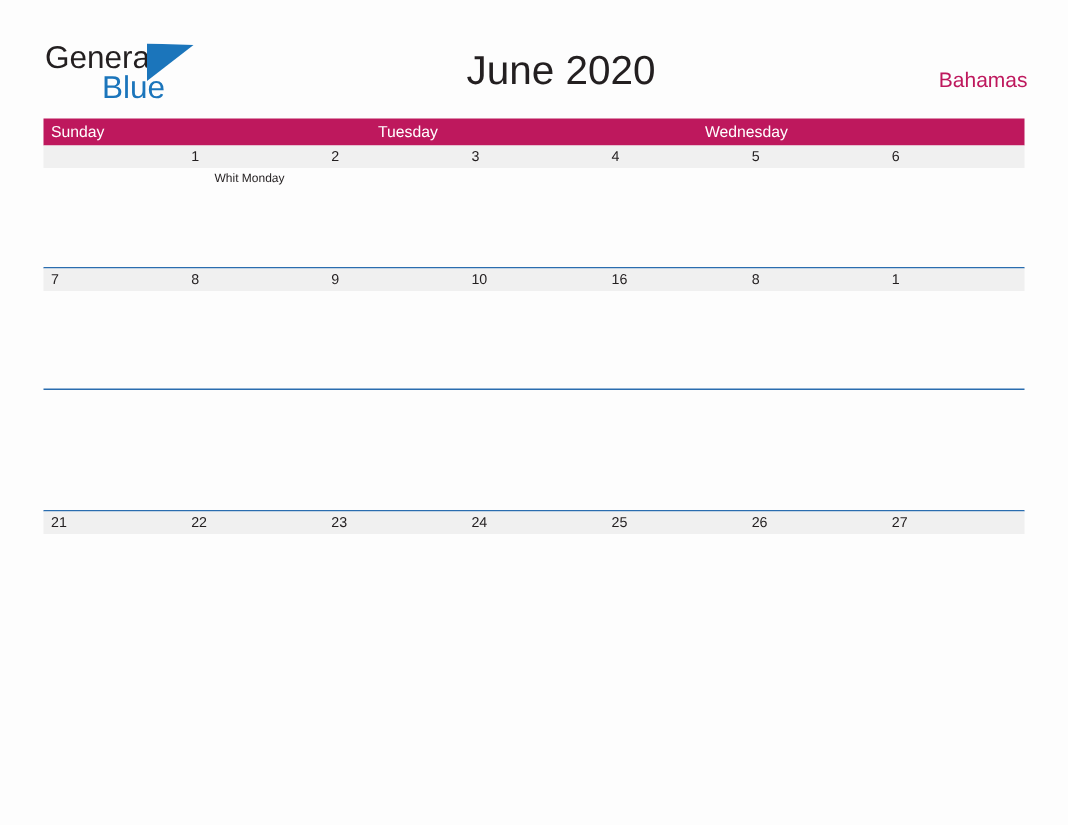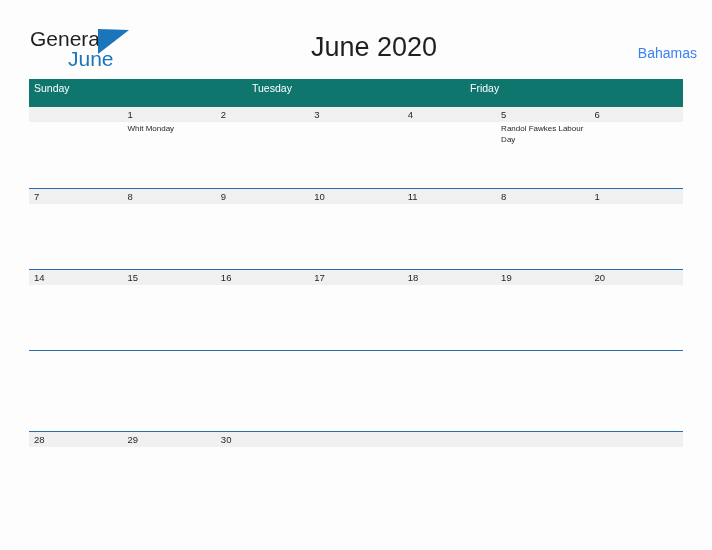--- a/index.html
+++ b/index.html
@@ -65,39 +65,39 @@
     font-size: 27px;
     color: #231f20;
     font-family: "Liberation Sans", sans-serif;
     font-weight: normal;
     margin: 0;
     padding-left: 36px;
   }
 
   .cal-country {
     position: absolute;
-    right: 15px;
+    right: 27px;
     top: 45px;
     font-size: 14px;
-    color: #3b82f6;
+    color: #be185d;
     margin-left: 27px;
   }
 
   
   .calendar {
     position: absolute;
     left: 29px;
     top: 79px;
     width: 654px;
   }
 
   .weekday-row {
     display: flex;
-    background: #0f766e;
-    height: 28px;
+    background: #be185d;
+    height: 18px;
   }
   .weekday-cell {
     flex: 1 1 0;
     color: #ffffff;
     font-size: 10.5px;
     line-height: 18px;
     padding-left: 5px;
     box-sizing: border-box;
     white-space: nowrap;
     overflow: hidden;
@@ -149,119 +149,96 @@
 
 <div class="page-header">
 
   <div class="logo">
     <span class="logo-general">General</span>
     <span class="logo-flag">
       <svg width="32" height="26" viewBox="0 0 32 26" xmlns="http://www.w3.org/2000/svg">
         <polygon points="0,0 31,1 0,25" fill="#1b75bb"></polygon>
       </svg>
     </span>
-    <span class="logo-blue">June</span>
+    <span class="logo-blue">Blue</span>
   </div>
 
   <h1 class="cal-title">June 2020</h1>
 
   <div class="cal-country">Bahamas</div>
 </div>
 
 <div class="calendar">
   <div class="weekday-row" id="weekday-row">
       <div class="weekday-cell">Sunday</div>
       <div class="weekday-cell">Tuesday</div>
-      <div class="weekday-cell">Friday</div>
+      <div class="weekday-cell">Wednesday</div>
     </div>
   <div id="weeks-container">
       <div class="week-row">
         <div class="day-strip">
           <div class="daynum-cell"></div>
           <div class="daynum-cell">1</div>
           <div class="daynum-cell">2</div>
           <div class="daynum-cell">3</div>
           <div class="daynum-cell">4</div>
           <div class="daynum-cell">5</div>
           <div class="daynum-cell">6</div>
         </div>
         <div class="body-strip">
           <div class="event-cell"></div>
           <div class="event-cell">
             <span class="event-text">Whit Monday</span>
           </div>
           <div class="event-cell"></div>
           <div class="event-cell"></div>
           <div class="event-cell"></div>
-          <div class="event-cell">
-            <span class="event-text">Randol Fawkes Labour Day</span>
-          </div>
           <div class="event-cell"></div>
         </div>
       </div>
       <div class="week-row">
         <div class="day-strip">
           <div class="daynum-cell">7</div>
           <div class="daynum-cell">8</div>
           <div class="daynum-cell">9</div>
           <div class="daynum-cell">10</div>
-          <div class="daynum-cell">11</div>
+          <div class="daynum-cell">16</div>
           <div class="daynum-cell">8</div>
           <div class="daynum-cell">1</div>
         </div>
         <div class="body-strip">
           <div class="event-cell"></div>
           <div class="event-cell"></div>
           <div class="event-cell"></div>
           <div class="event-cell"></div>
           <div class="event-cell"></div>
           <div class="event-cell"></div>
           <div class="event-cell"></div>
         </div>
       </div>
       <div class="week-row">
+        <div class="body-strip">
+          <div class="event-cell"></div>
+          <div class="event-cell"></div>
+          <div class="event-cell"></div>
+          <div class="event-cell"></div>
+          <div class="event-cell"></div>
+          <div class="event-cell"></div>
+          <div class="event-cell"></div>
+        </div>
+      </div>
+      <div class="week-row">
         <div class="day-strip">
-          <div class="daynum-cell">14</div>
-          <div class="daynum-cell">15</div>
-          <div class="daynum-cell">16</div>
-          <div class="daynum-cell">17</div>
-          <div class="daynum-cell">18</div>
-          <div class="daynum-cell">19</div>
-          <div class="daynum-cell">20</div>
-        </div>
-        <div class="body-strip">
-          <div class="event-cell"></div>
-          <div class="event-cell"></div>
-          <div class="event-cell"></div>
-          <div class="event-cell"></div>
-          <div class="event-cell"></div>
-          <div class="event-cell"></div>
-          <div class="event-cell"></div>
-        </div>
-      </div>
-      <div class="week-row">
-        <div class="body-strip">
-          <div class="event-cell"></div>
-          <div class="event-cell"></div>
-          <div class="event-cell"></div>
-          <div class="event-cell"></div>
-          <div class="event-cell"></div>
-          <div class="event-cell"></div>
-          <div class="event-cell"></div>
-        </div>
-      </div>
-      <div class="week-row">
-        <div class="day-strip">
-          <div class="daynum-cell">28</div>
-          <div class="daynum-cell">29</div>
-          <div class="daynum-cell">30</div>
-          <div class="daynum-cell"></div>
-          <div class="daynum-cell"></div>
-          <div class="daynum-cell"></div>
-          <div class="daynum-cell"></div>
+          <div class="daynum-cell">21</div>
+          <div class="daynum-cell">22</div>
+          <div class="daynum-cell">23</div>
+          <div class="daynum-cell">24</div>
+          <div class="daynum-cell">25</div>
+          <div class="daynum-cell">26</div>
+          <div class="daynum-cell">27</div>
         </div>
         <div class="body-strip">
           <div class="event-cell"></div>
           <div class="event-cell"></div>
           <div class="event-cell"></div>
           <div class="event-cell"></div>
           <div class="event-cell"></div>
           <div class="event-cell"></div>
           <div class="event-cell"></div>
         </div>

